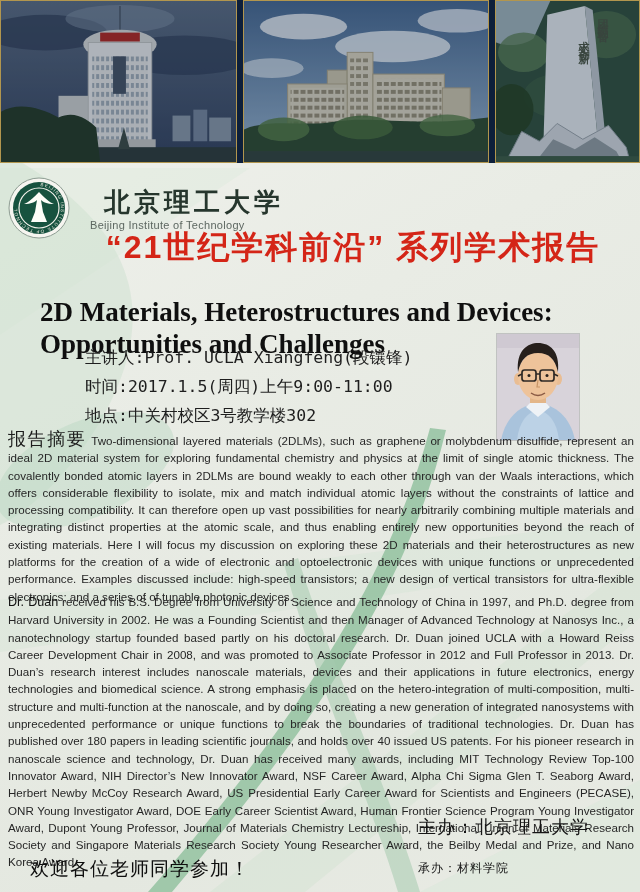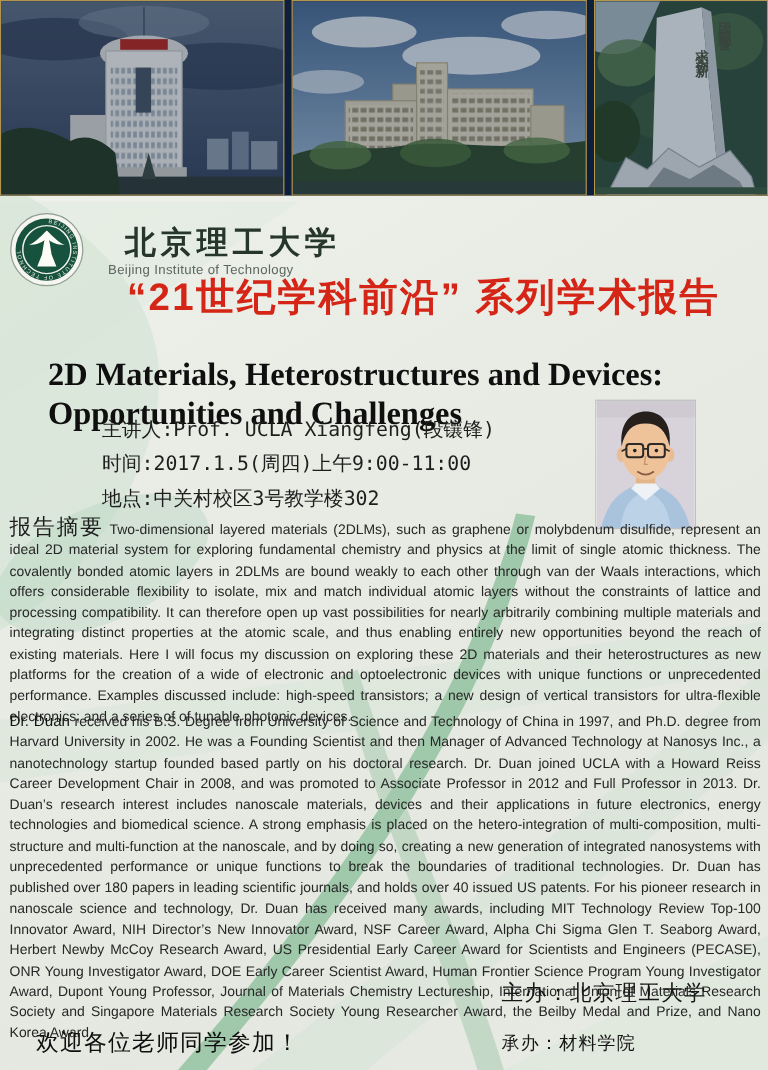--- a/index.html
+++ b/index.html
@@ -40,21 +40,21 @@
   
   .abstract,.bio{position:absolute;left:8px;width:626px;font-size:11.6px;line-height:17.3px;
                  text-align:justify;color:#262626;z-index:4;}
   .abstract{top:431px;}
   .bio{top:593px;}
   .abstract .lead{font-size:18px;color:#1c1c1c;}
   .bio .lead{font-weight:normal;font-size:12.6px;color:#111;}
 
   
   .host{position:absolute;left:418px;top:815px;font-size:18px;color:#161616;letter-spacing:1px;z-index:4;}
-  .organizer{position:absolute;left:418px;top:860px;font-size:15px;color:#161616;letter-spacing:1px;z-index:4;}
+  .organizer{position:absolute;left:418px;top:860px;font-size:12px;color:#161616;letter-spacing:1px;z-index:4;}
   .welcome{position:absolute;left:30px;top:856px;font-size:19px;color:#0e0e0e;letter-spacing:1px;z-index:4;}
 </style>
 </head>
 <body>
 
 <div class="poster">
 
   <svg class="deco" viewBox="0 0 640 892" preserveAspectRatio="none">
     <path d="M0,168 L250,168 L0,335 Z" fill="#e0ebdf" opacity="0.55"></path>
     <path d="M0,150 C120,215 175,300 95,430 C48,505 0,525 0,525 Z" fill="#cfe2d2" opacity="0.55"></path>

